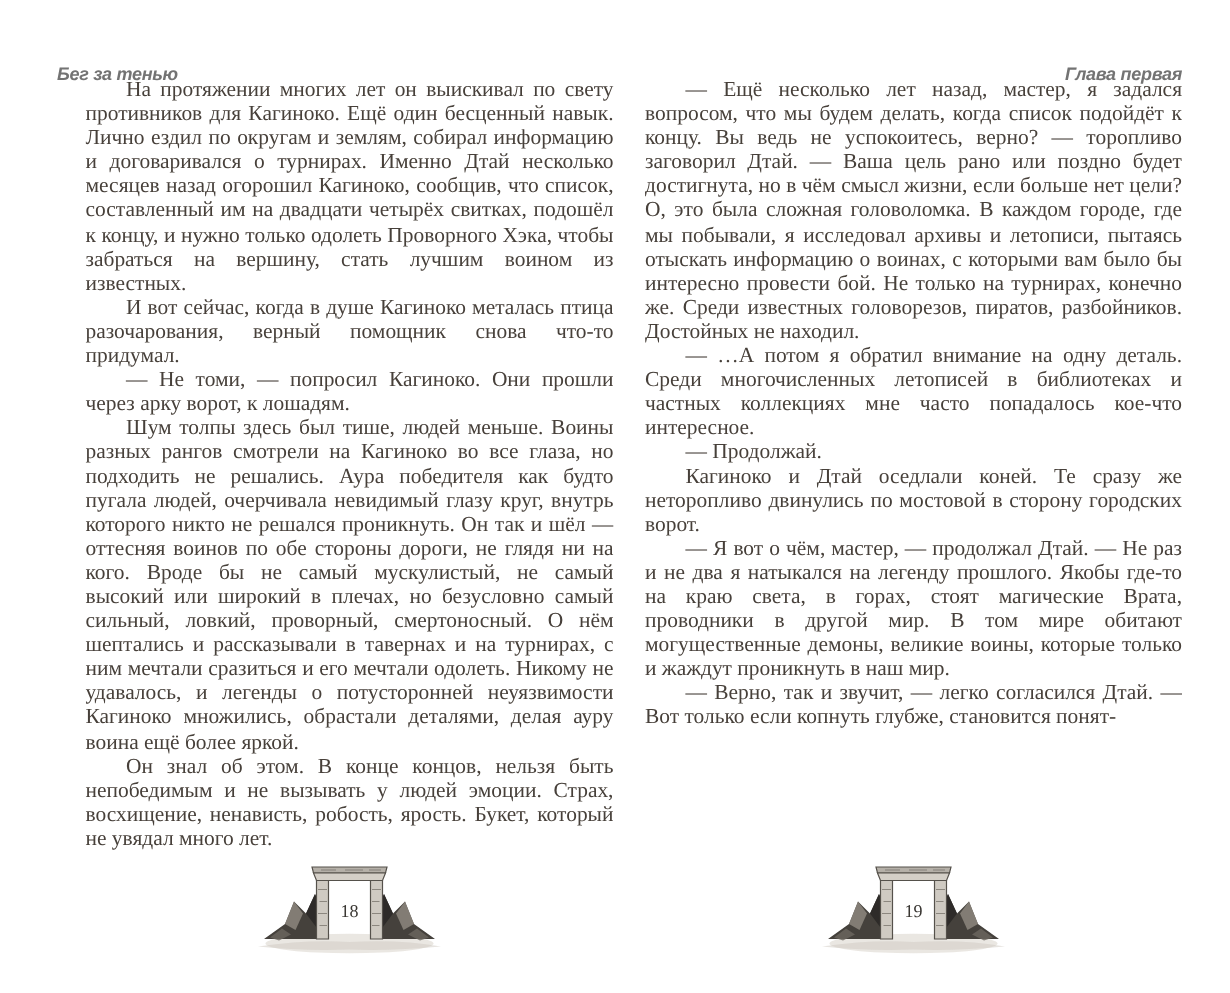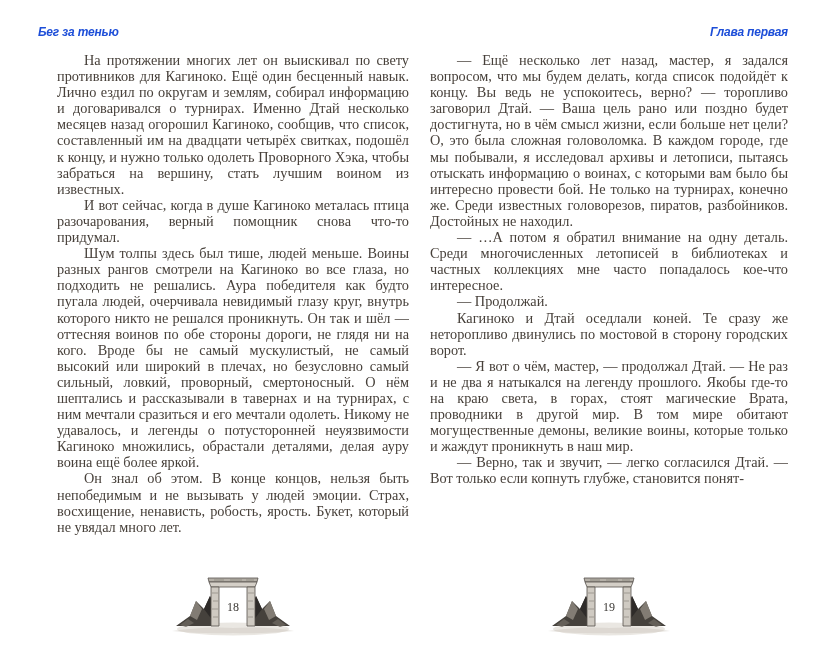--- a/index.html
+++ b/index.html
@@ -6,26 +6,26 @@
   html, body { width: 820px; height: 662px; }
   body {
     position: relative;
     width: 820px; height: 662px;
     background: #ffffff;
     overflow: hidden;
     font-family: "Liberation Serif", "DejaVu Serif", serif;
   }
   .running-head {
     position: absolute;
-    top: 25px;
+    top: 42px;
     font-family: "Liberation Sans", "DejaVu Sans", sans-serif;
     font-style: italic;
     font-weight: bold;
     font-size: 12px;
-    color: #1d4ed8;
+    color: #737373;
     letter-spacing: -0.2px;
     white-space: nowrap;
   }
   .running-head.left  { left: 38px; }
   .running-head.right { left: 430px; width: 358px; text-align: right; font-style: italic; }
   .page-body {
     position: absolute;
     top: 52px;
     height: 520px;
     overflow: hidden;
@@ -57,20 +57,21 @@
   }
 </style>
 </head>
 <body>
 
 <div class="running-head left">Бег за тенью</div>
 
 <div class="page-body left">
   <p>На протяжении многих лет он выискивал по свету противников для Кагиноко. Ещё один бесценный навык. Лично ездил по округам и землям, собирал информацию и договаривался о турнирах. Именно Дтай несколько месяцев назад огорошил Кагиноко, сообщив, что список, составленный им на двадцати четырёх свитках, подошёл к концу, и нужно только одолеть Проворного Хэка, чтобы забраться на вершину, стать лучшим воином из известных.</p>
   <p>И вот сейчас, когда в душе Кагиноко металась птица разочарования, верный помощник снова что-то придумал.</p>
+  <p>— Не томи, — попросил Кагиноко. Они прошли через арку ворот, к лошадям.</p>
   <p>Шум толпы здесь был тише, людей меньше. Воины разных рангов смотрели на Кагиноко во все глаза, но подходить не решались. Аура победителя как будто пугала людей, очерчивала невидимый глазу круг, внутрь которого никто не решался проникнуть. Он так и шёл — оттесняя воинов по обе стороны дороги, не глядя ни на кого. Вроде бы не самый мускулистый, не самый высокий или широкий в плечах, но безусловно самый сильный, ловкий, проворный, смертоносный. О нём шептались и рассказывали в тавернах и на турнирах, с ним мечтали сразиться и его мечтали одолеть. Никому не удавалось, и легенды о потусторонней неуязвимости Кагиноко множились, обрастали деталями, делая ауру воина ещё более яркой.</p>
   <p>Он знал об этом. В конце концов, нельзя быть непобедимым и не вызывать у людей эмоции. Страх, восхищение, ненависть, робость, ярость. Букет, который не увядал много лет.</p>
 </div>
 
 <div class="ornament left">
   <svg width="134" height="68" viewBox="0 0 134 68">
 
     <ellipse cx="67" cy="58" rx="56" ry="6.5" fill="#dedad3" opacity="0.65"></ellipse>
     <path d="M6,60 Q40,55 67,57 Q100,55 128,60 Q95,63 67,62 Q35,63 6,60 Z" fill="#cfcac2" opacity="0.5"></path>
 

